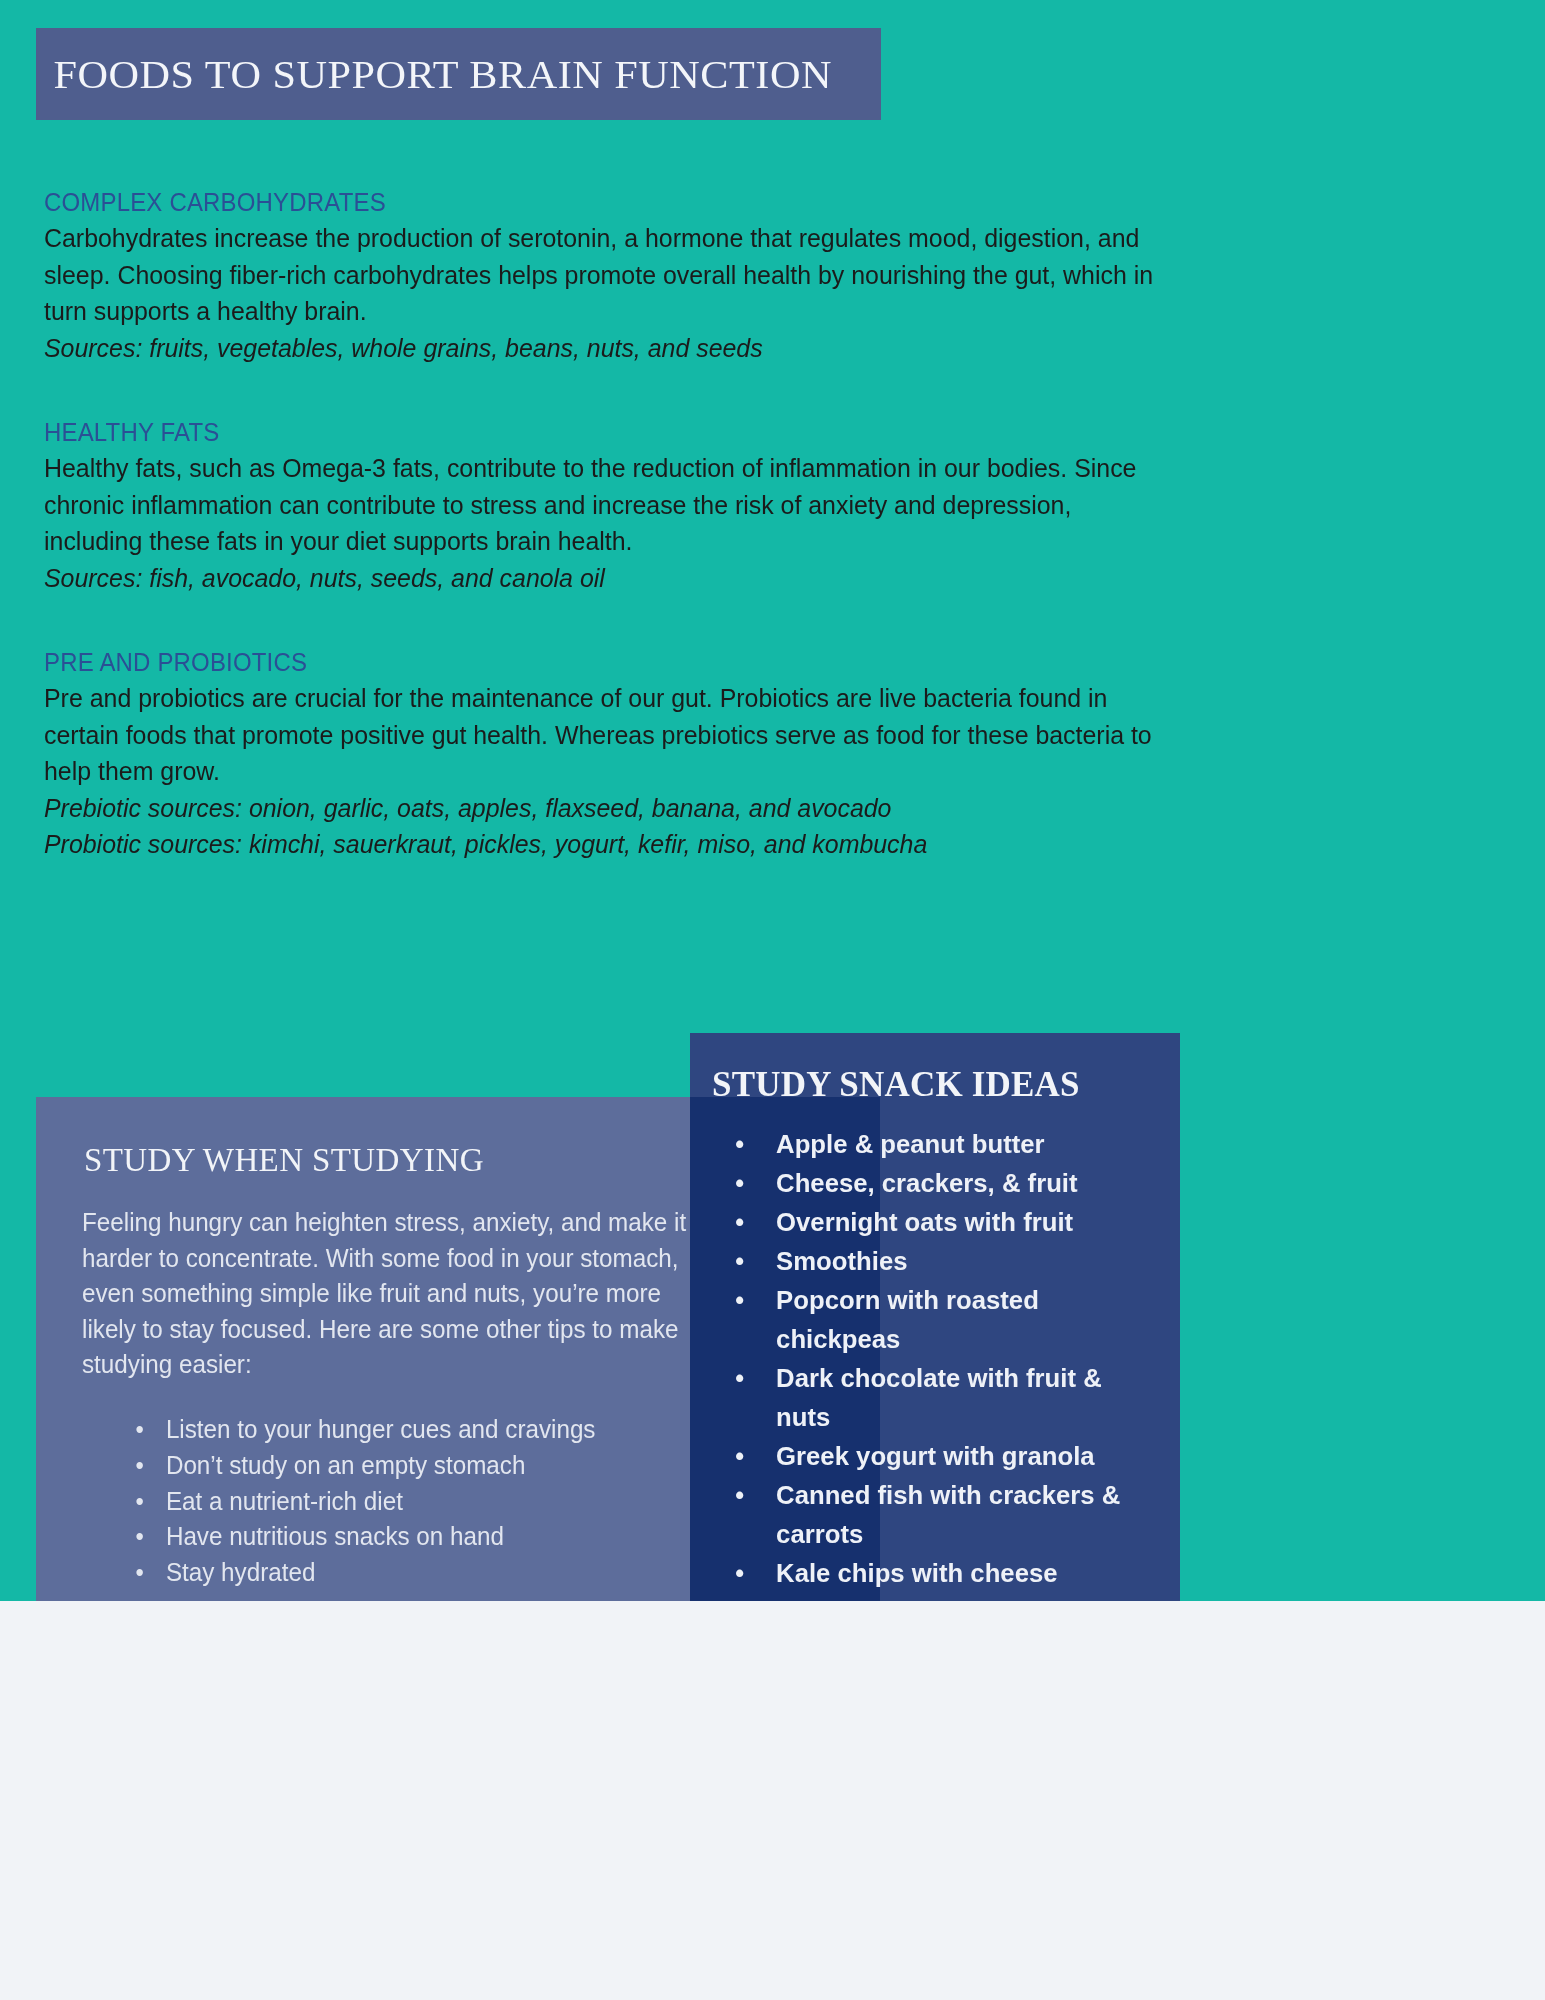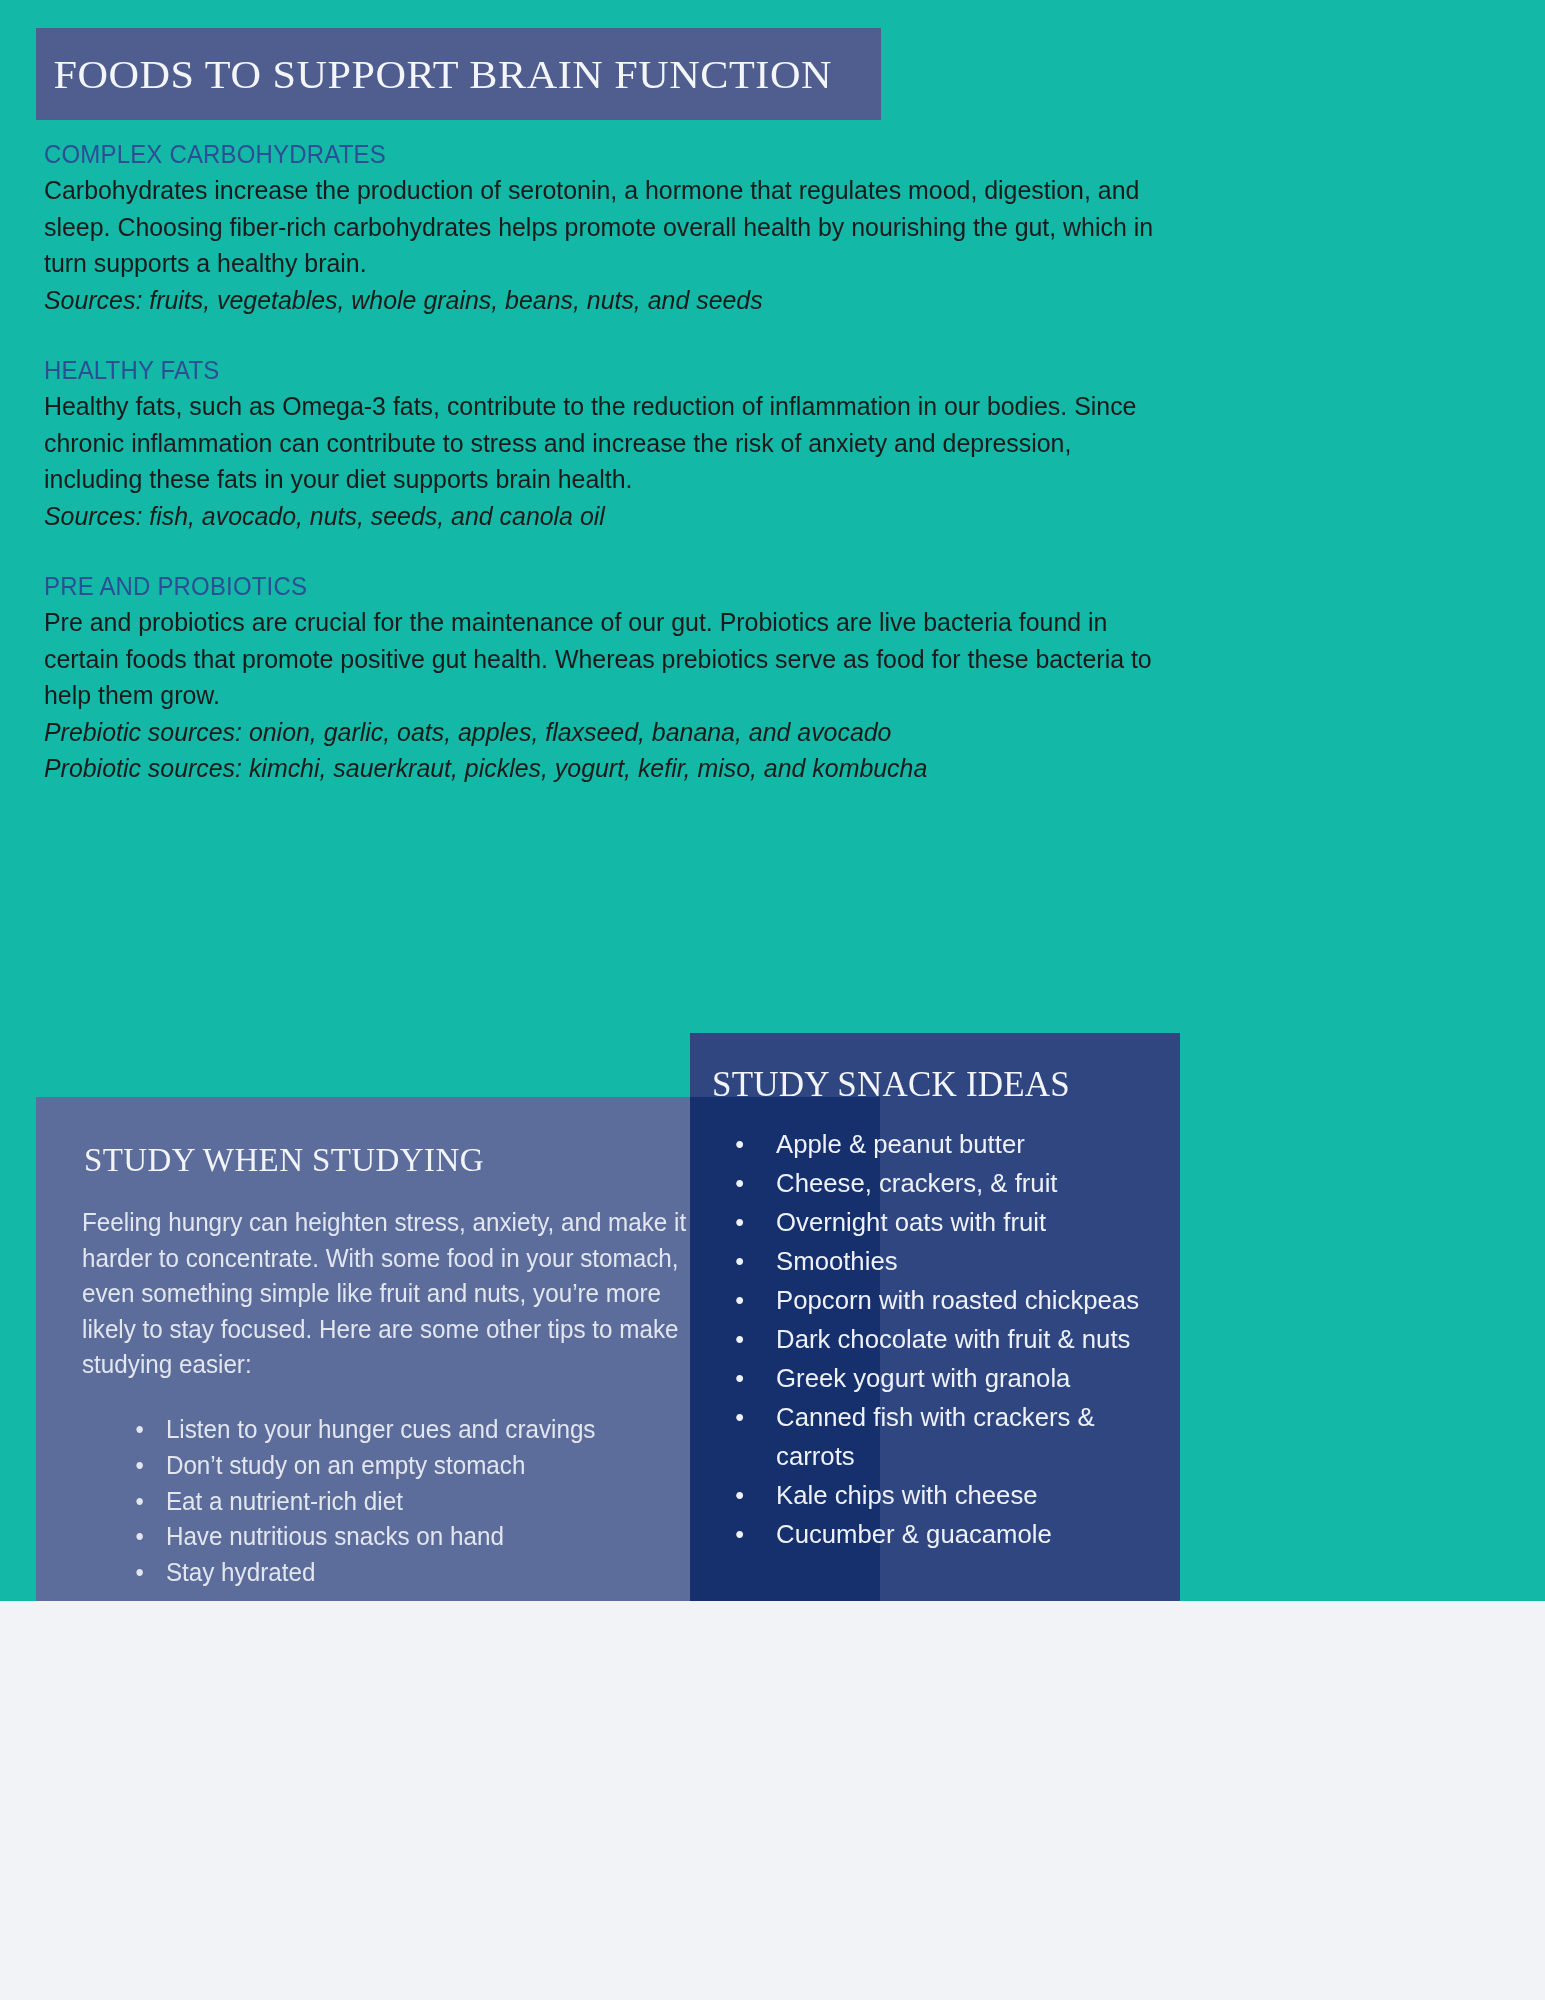--- a/index.html
+++ b/index.html
@@ -42,21 +42,21 @@
     transform-origin: left center;
   }
 
   
   #article {
     position: absolute;
     left: 44px;
     top: 136px;
     width: 1120px;
   }
-  .section { margin-bottom: 34px; }
+  .section { margin-bottom: 34px; margin-top: 48px; }
   .section:last-child { margin-bottom: 0; }
 
   .section-heading {
     color: #2b4f95;
     font-size: 25.5px;
     line-height: 36px;
     letter-spacing: 0.2px;
     font-weight: 400;
     transform: scaleX(0.94);
     transform-origin: left center;
@@ -137,20 +137,21 @@
 
   
   #snack-card {
     position: absolute;
     left: 690px;
     top: 1033px;
     width: 490px;
     height: 792px;
     background: #2f4680;
     z-index: 3;
+    font-weight: bold;
   }
   
   #overlap-strip {
     position: absolute;
     left: 0;
     top: 64px;
     width: 190px;
     height: 643px;
     background: #16306e;
     z-index: 1;

